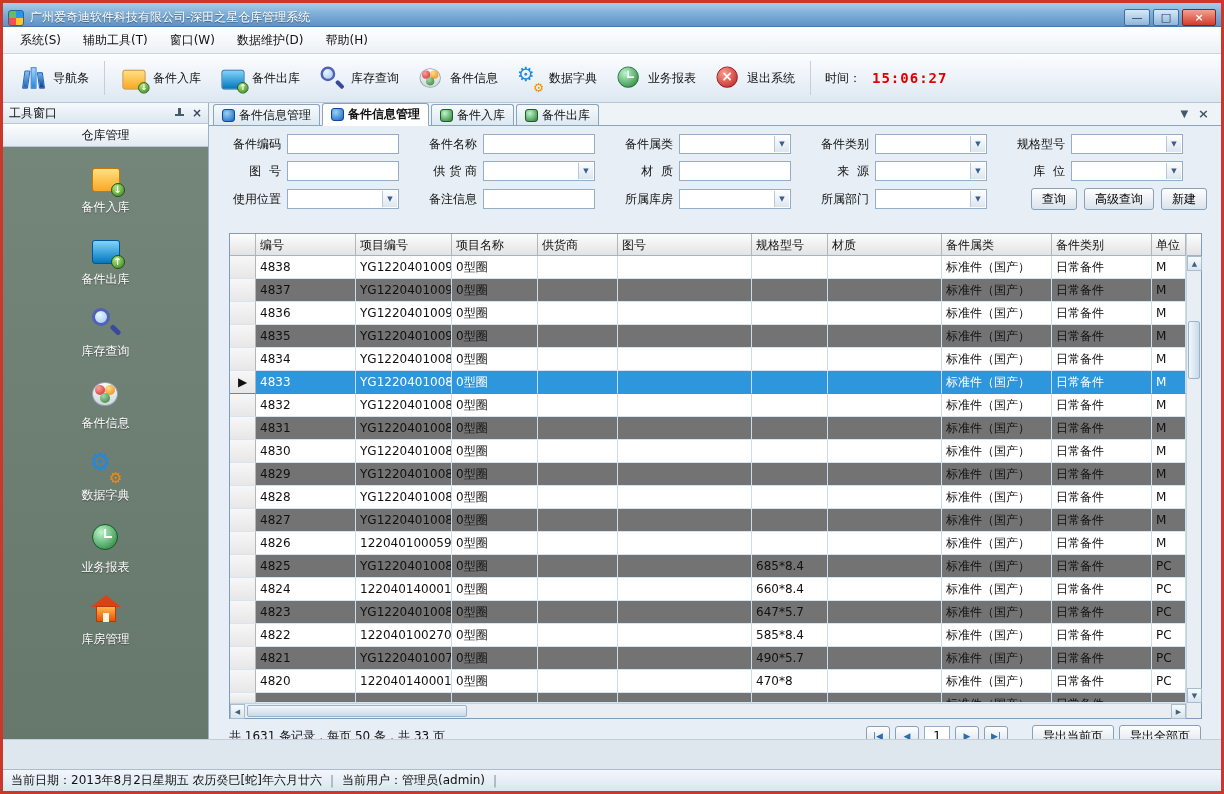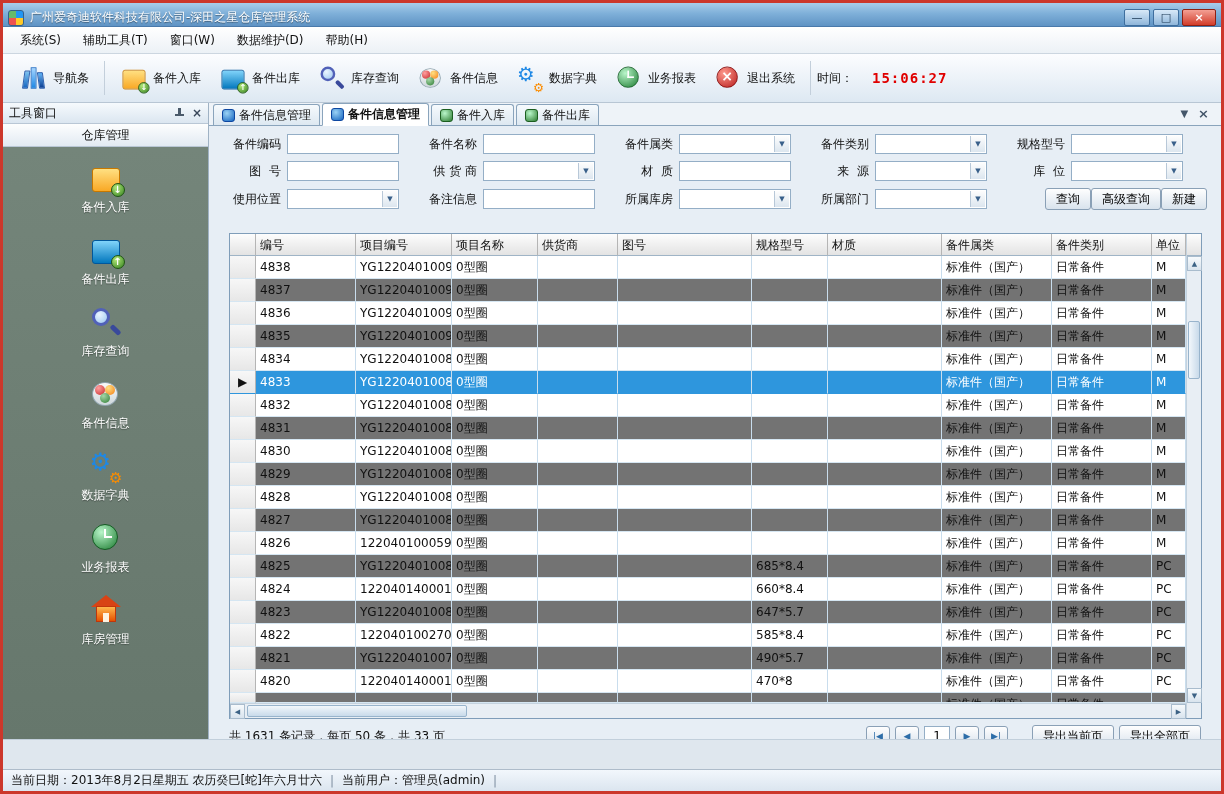--- a/index.html
+++ b/index.html
@@ -16,21 +16,21 @@
   .wbtn.close{width:34px;background:linear-gradient(#f3a094,#d23c2a);color:#fff;border-color:#8e1f12;font-weight:bold}
 
   
   .menubar{height:27px;flex:0 0 27px;background:linear-gradient(#ffffff,#ecf1f6);border-bottom:1px solid #ccd6e0;display:flex;align-items:center;padding:0 6px}
   .menu-item{padding:4px 11px;color:#111;cursor:default}
 
   
   .toolbar{height:49px;flex:0 0 49px;background:linear-gradient(#fcfdff,#dde8f2);border-bottom:1px solid #b8c6d4;display:flex;align-items:center;padding:0 8px}
   .tb-item{display:flex;align-items:center;gap:5px;padding:4px 9px;cursor:default}
   .tb-sep{width:1px;height:34px;background:#c3cfdb;margin:0 6px}
-  .tb-time{display:flex;align-items:center;gap:19px;}
+  .tb-time{display:flex;align-items:center;gap:11px;margin-left:8px}
   .time-val{color:#e00000;font-weight:bold;font-size:14px;letter-spacing:1px;font-family:"DejaVu Sans Mono","Liberation Mono",monospace}
 
   
   .icn{position:relative;width:34px;height:34px;display:inline-block;flex:0 0 auto}
   .icn i{position:absolute;font-style:normal;display:block}
   .tb-item .icn{transform:scale(.82);margin:-3px}
   .icn-books .b1{left:4px;bottom:4px;width:7px;height:22px;background:linear-gradient(#7fc4f0,#1565c0);transform:skewX(-8deg);border:1px solid #0d47a1}
   .icn-books .b2{left:13px;bottom:4px;width:7px;height:26px;background:linear-gradient(#a5d6ff,#1e88e5);border:1px solid #1565c0}
   .icn-books .b3{left:22px;bottom:4px;width:7px;height:20px;background:linear-gradient(#64b5f6,#0b3d91);transform:skewX(8deg);border:1px solid #0d47a1}
   .icn-in .boxb{left:3px;top:7px;right:3px;bottom:3px;background:linear-gradient(180deg,#ffe082,#f9a825);border:1px solid #c77800;border-radius:3px}
@@ -87,21 +87,21 @@
   .tab-tools .tc{font-size:13px;font-weight:bold}
 
   
   .search{flex:0 0 97px;padding:8px 14px 4px 14px}
   .s-row{display:flex;align-items:center;margin-bottom:7px}
   .s-group{display:flex;align-items:center;width:196px;flex:0 0 auto}
   .s-label{width:58px;text-align:right;margin-right:6px;white-space:pre}
   .ctl{width:112px;height:20px;border:1px solid #94aec6;background:#fff;font:inherit;padding:0 3px}
   .sel-ctl{position:relative}
   .sel-arrow{position:absolute;right:1px;top:1px;bottom:1px;width:15px;background:linear-gradient(#fdfdfd,#dce6ef);border-left:1px solid #b8c8d8;color:#39608a;font-size:7px;display:flex;align-items:center;justify-content:center;cursor:default}
-  .s-btns{margin-left:auto;display:flex;}
+  .s-btns{margin-left:auto;display:flex;gap:7px}
   .btn{height:22px;padding:0 10px;border:1px solid #8aa0b6;border-radius:3px;background:linear-gradient(#fefefe,#d9e3ed);font:inherit;cursor:default;white-space:nowrap}
 
   
   .grid-zone{margin:10px 20px 0 20px}
   .grid-wrap{display:flex;border:1px solid #7f9db9;background:#fff;width:973px}
   .grid-left{width:956px;display:flex;flex-direction:column}
   .grid-header{display:flex;height:22px;flex:0 0 22px}
   .gcell{flex:0 0 auto;padding:0 4px;line-height:22px;white-space:nowrap;overflow:hidden;border-right:1px solid #c9dded}
   .ghead{background:linear-gradient(#fdfdfd,#e3e3e3);border-right:1px solid #b5b5b5;border-bottom:1px solid #9fb4c6;color:#111}
   .grid-body{display:flex;flex-direction:column}

